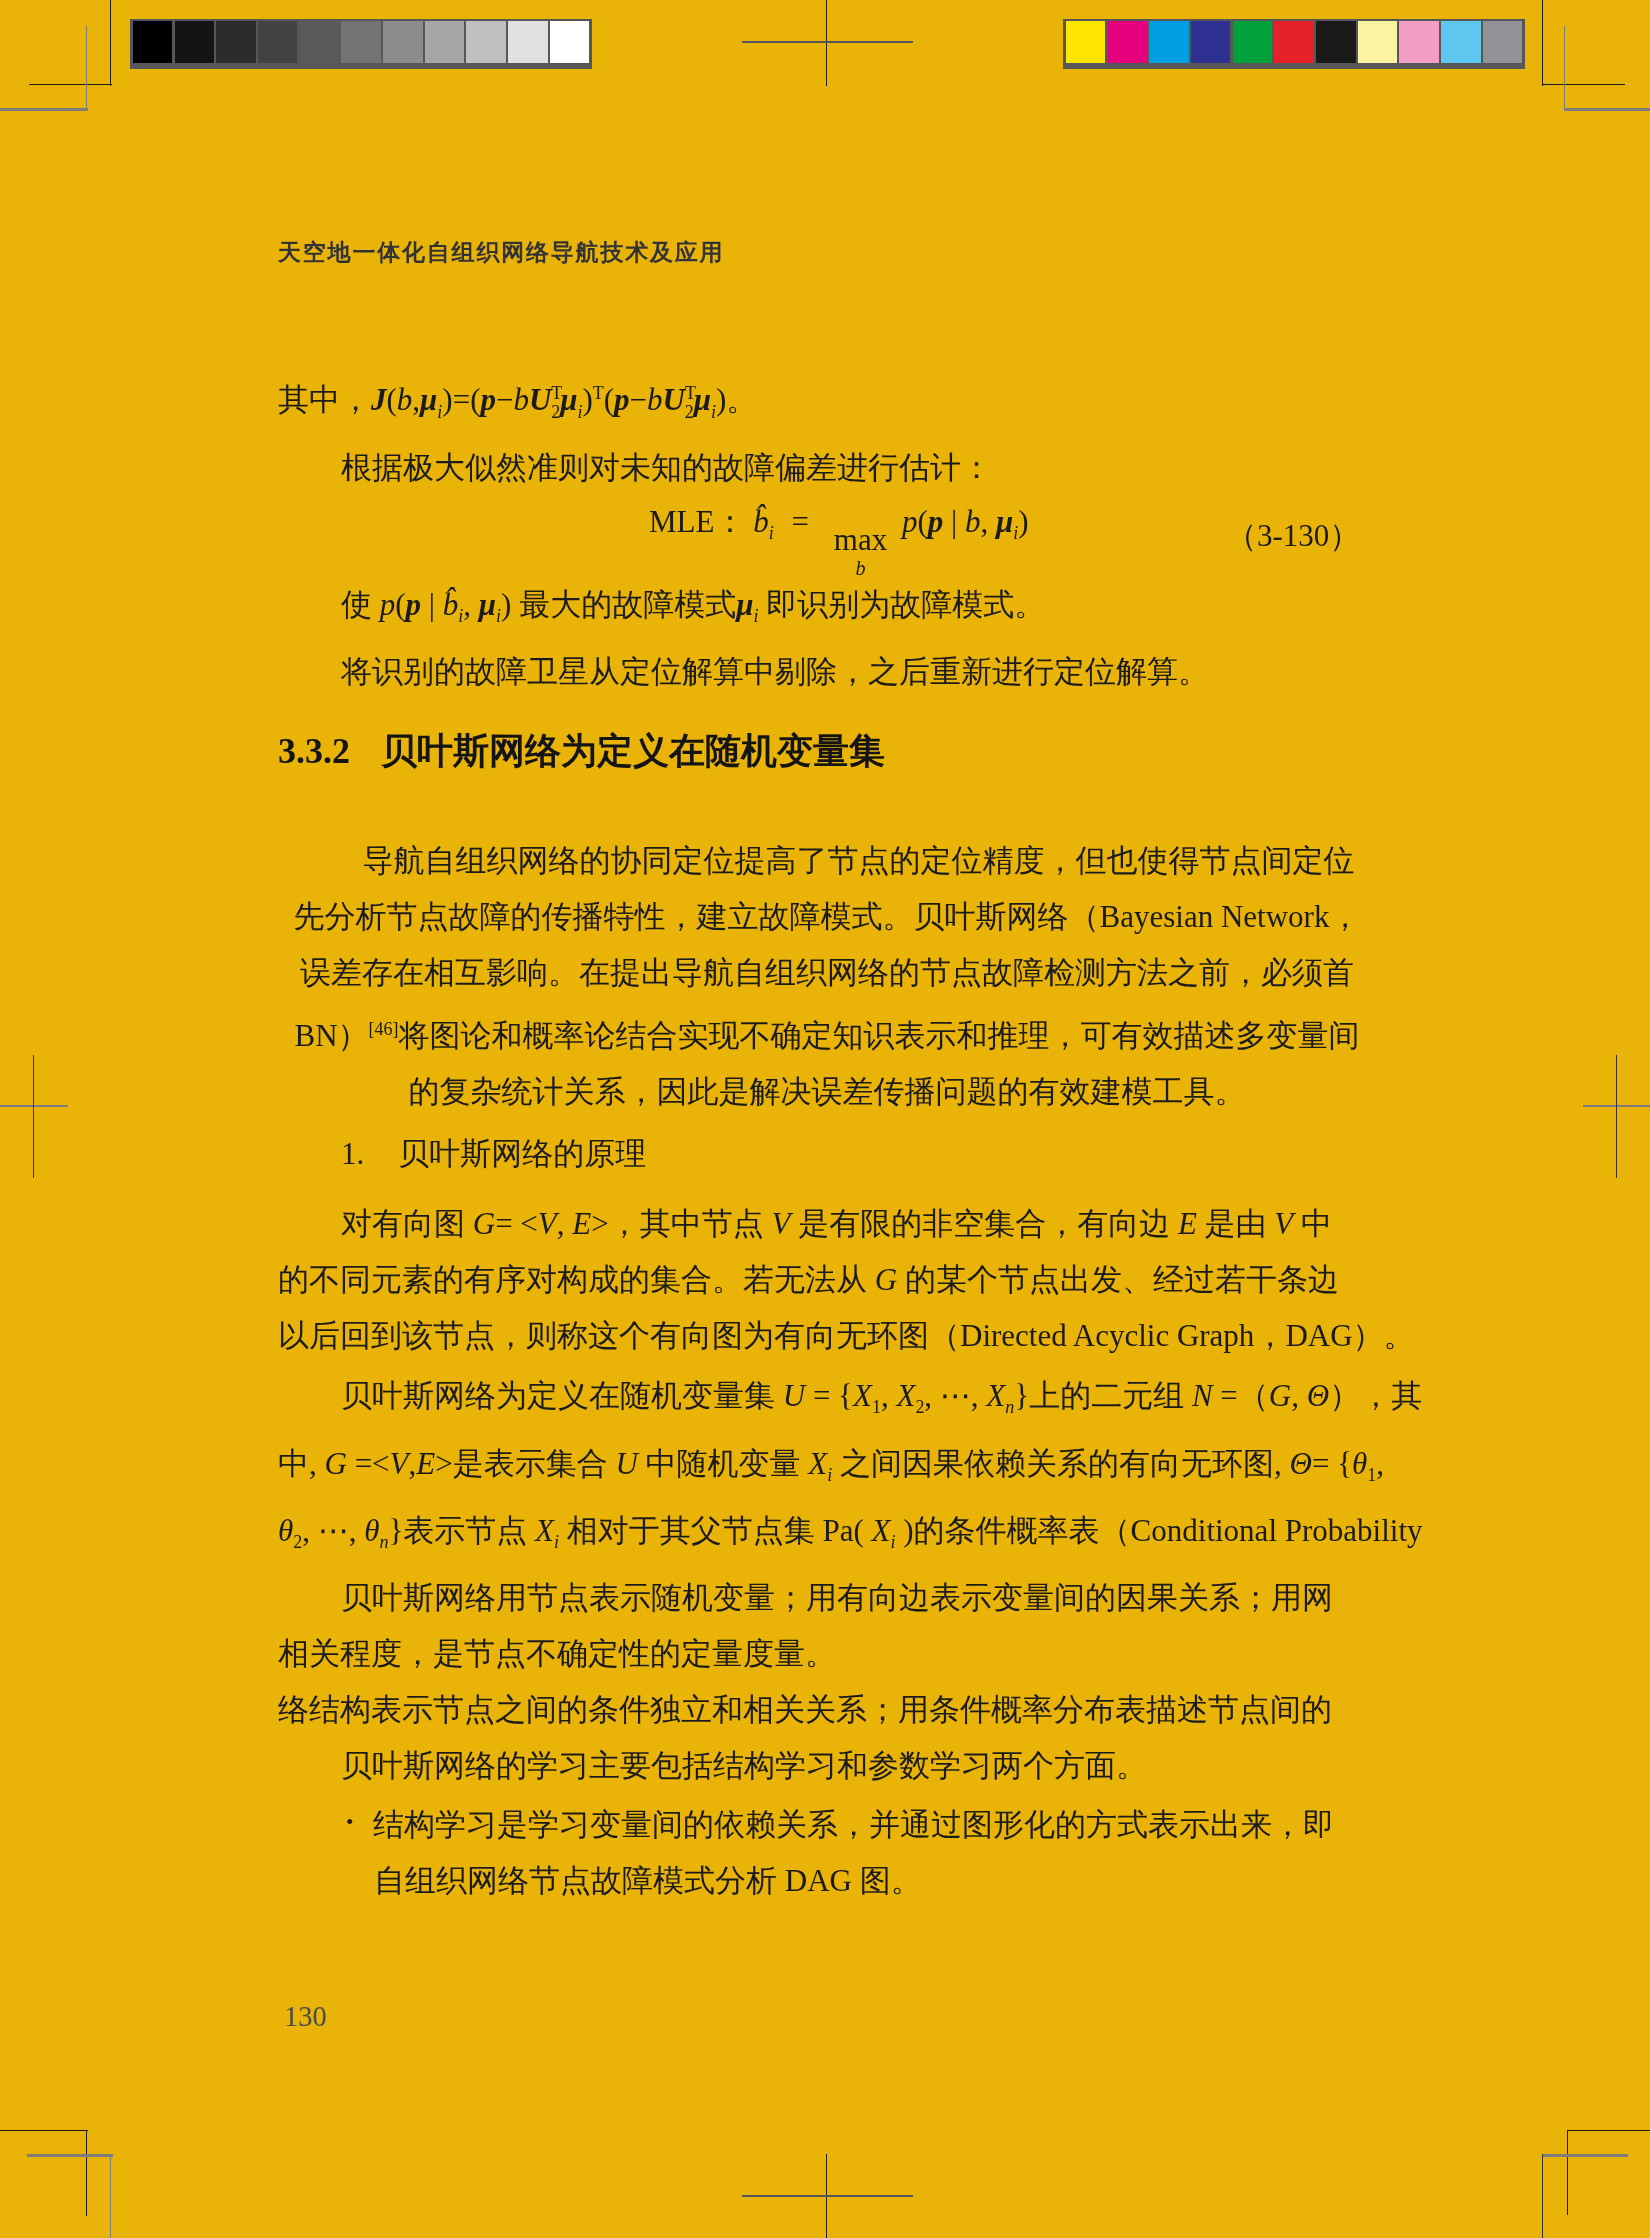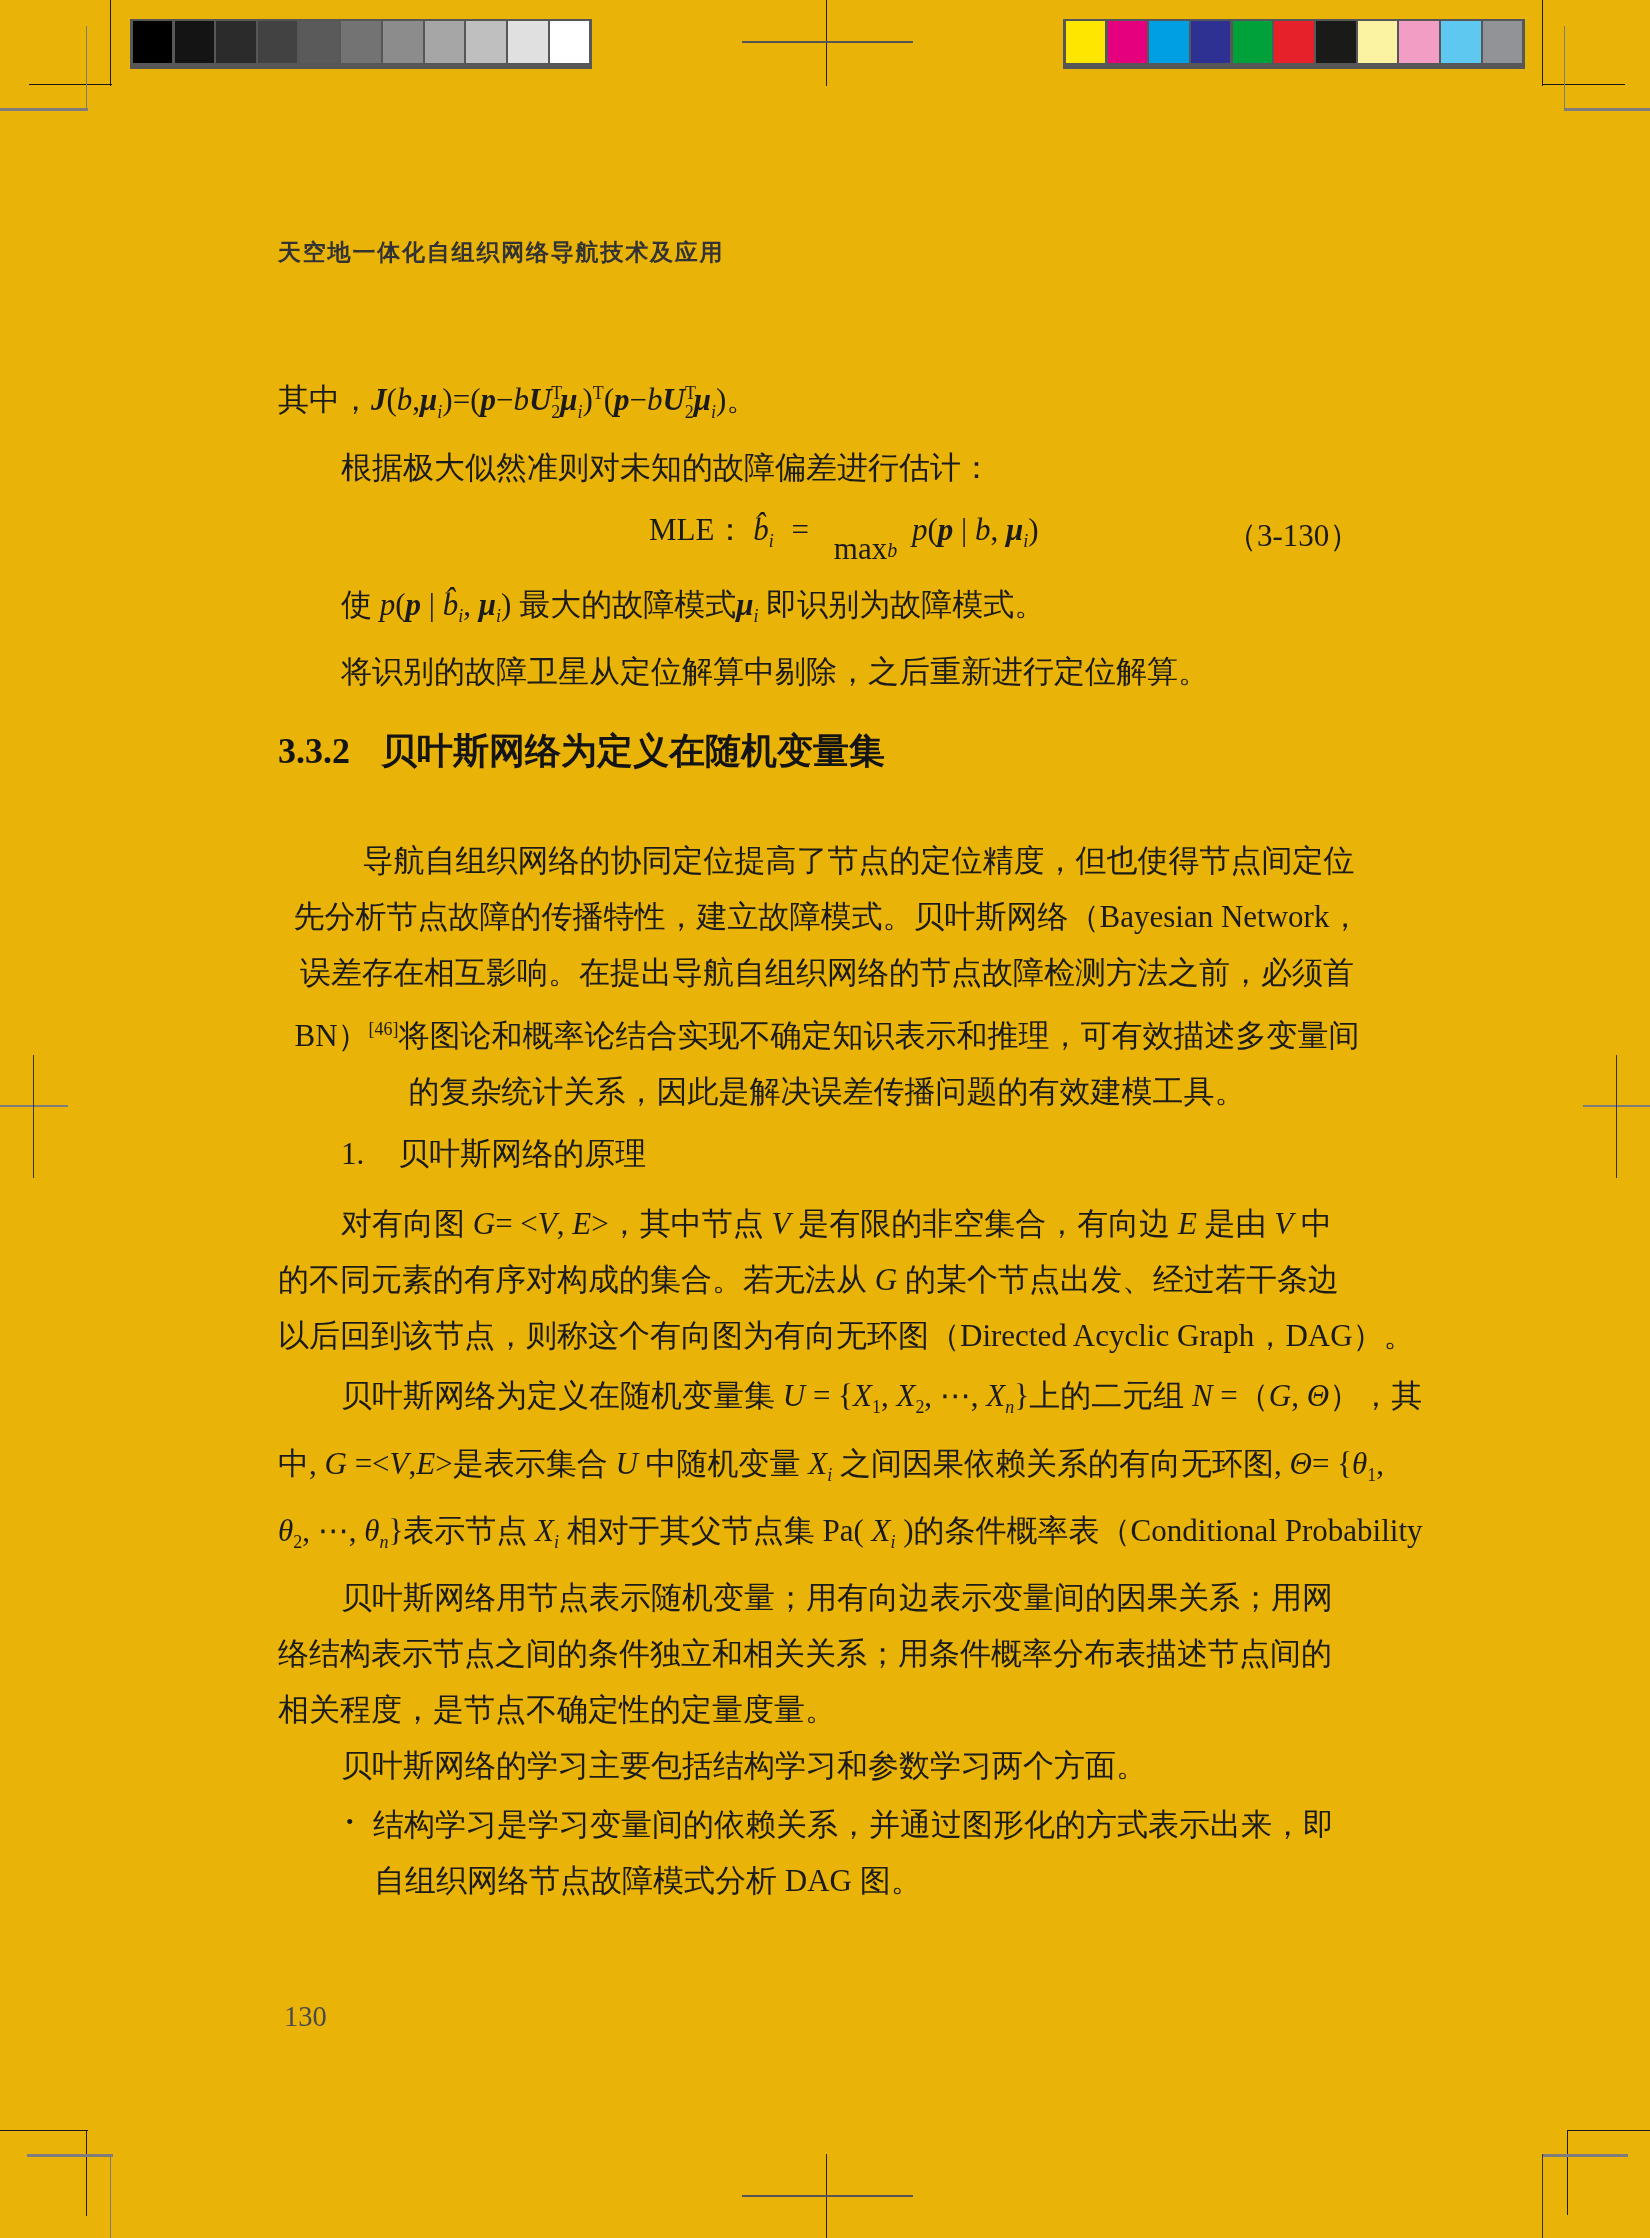--- a/index.html
+++ b/index.html
@@ -16,21 +16,21 @@
   .header-title{position:absolute;left:278px;top:237px;font-size:23px;line-height:31px;
        font-weight:bold;letter-spacing:1.8px;color:#333333;white-space:nowrap;}
   
   #body-col{position:absolute;left:278px;top:365px;width:1098px;font-size:31px;line-height:56px;}
   .line{white-space:nowrap;}
   .line.indent{padding-left:63px;}
   .eqrow{height:81px;display:flex;align-items:center;white-space:nowrap;}
   .eq-main{margin-left:371px;}
   .eq-num{margin-left:auto;padding-right:15.7px;}
   .eqs{margin:0 10px;}
-  .max-stack{display:inline-flex;flex-direction:row;align-items:center;line-height:1;
+  .max-stack{display:inline-flex;flex-direction:column;align-items:center;line-height:1;
        vertical-align:-18.5px;margin:0 7.1px;}
   .max-stack .mx{font-size:31px;}
   .max-stack .mxb{font-size:20px;font-style:italic;margin-top:2.9px;}
   .section-h{margin:30px 0 0 0;height:43px;line-height:43px;font-size:36px;font-weight:bold;
        color:#141414;white-space:nowrap;}
   .section-h .sec-title{margin-left:31px;}
   .p1{margin-top:60px;text-align:center;}
   .subh{margin-top:5.7px;padding-left:63px;}
   .subh .sub-title{margin-left:34px;}
   .p2{margin-top:14.3px;}
@@ -156,22 +156,22 @@
         <div class="line"><span class="tk cn">的不同元素的有序对构成的集合。若无法从 </span><span class="tk it">G</span><span class="tk cn"> 的某个节点出发、经过若干条边</span></div>
         <div class="line"><span class="tk cn">以后回到该节点，则称这个有向图为有向无环图（</span><span class="tk rm">Directed Acyclic Graph</span><span class="tk cn">，</span><span class="tk rm">DAG</span><span class="tk cn">）。</span></div>
       </div>
     <div class="p3">
         <div class="line indent"><span class="tk cn">贝叶斯网络为定义在随机变量集 </span><span class="tk it">U</span><span class="tk rm"> = {</span><span class="tk it">X</span><span class="tk sub">1</span><span class="tk rm">, </span><span class="tk it">X</span><span class="tk sub">2</span><span class="tk rm">, ⋯, </span><span class="tk it">X</span><span class="tk sub it">n</span><span class="tk rm">}</span><span class="tk cn">上的二元组 </span><span class="tk it">N</span><span class="tk cn"> =（</span><span class="tk it">G</span><span class="tk rm">, </span><span class="tk it">Θ</span><span class="tk cn">），其</span></div>
         <div class="line"><span class="tk cn">中, </span><span class="tk it">G</span><span class="tk rm"> =&lt;</span><span class="tk it">V</span><span class="tk rm">,</span><span class="tk it">E</span><span class="tk rm">&gt;</span><span class="tk cn">是表示集合 </span><span class="tk it">U</span><span class="tk cn"> 中随机变量 </span><span class="tk it">X</span><span class="tk sub it">i</span><span class="tk cn"> 之间因果依赖关系的有向无环图, </span><span class="tk it">Θ</span><span class="tk rm">= {</span><span class="tk it">θ</span><span class="tk sub">1</span><span class="tk rm">,</span></div>
         <div class="line"><span class="tk it">θ</span><span class="tk sub">2</span><span class="tk rm">, ⋯, </span><span class="tk it">θ</span><span class="tk sub it">n</span><span class="tk rm">}</span><span class="tk cn">表示节点 </span><span class="tk it">X</span><span class="tk sub it">i</span><span class="tk cn"> 相对于其父节点集 </span><span class="tk rm">Pa( </span><span class="tk it">X</span><span class="tk sub it">i</span><span class="tk rm"> )</span><span class="tk cn">的条件概率表（</span><span class="tk rm">Conditional Probability</span></div>
       </div>
     <div>
         <div class="line indent"><span class="tk cn">贝叶斯网络用节点表示随机变量；用有向边表示变量间的因果关系；用网</span></div>
+        <div class="line"><span class="tk cn">相关程度，是节点不确定性的定量度量。</span></div>
         <div class="line"><span class="tk cn">络结构表示节点之间的条件独立和相关关系；用条件概率分布表描述节点间的</span></div>
-        <div class="line"><span class="tk cn">相关程度，是节点不确定性的定量度量。</span></div>
       </div>
     <div>
         <div class="line indent"><span class="tk cn">贝叶斯网络的学习主要包括结构学习和参数学习两个方面。</span></div>
       </div>
 
     <div class="line bullet-line">
       <span class="bmark">•</span><span><span class="tk cn">结构学习是学习变量间的依赖关系，并通过图形化的方式表示出来，即</span></span>
     </div>
     <div class="line bullet-cont"><span class="tk cn">自组织网络节点故障模式分析 </span><span class="tk rm">DAG</span><span class="tk cn"> 图。</span></div>
 

